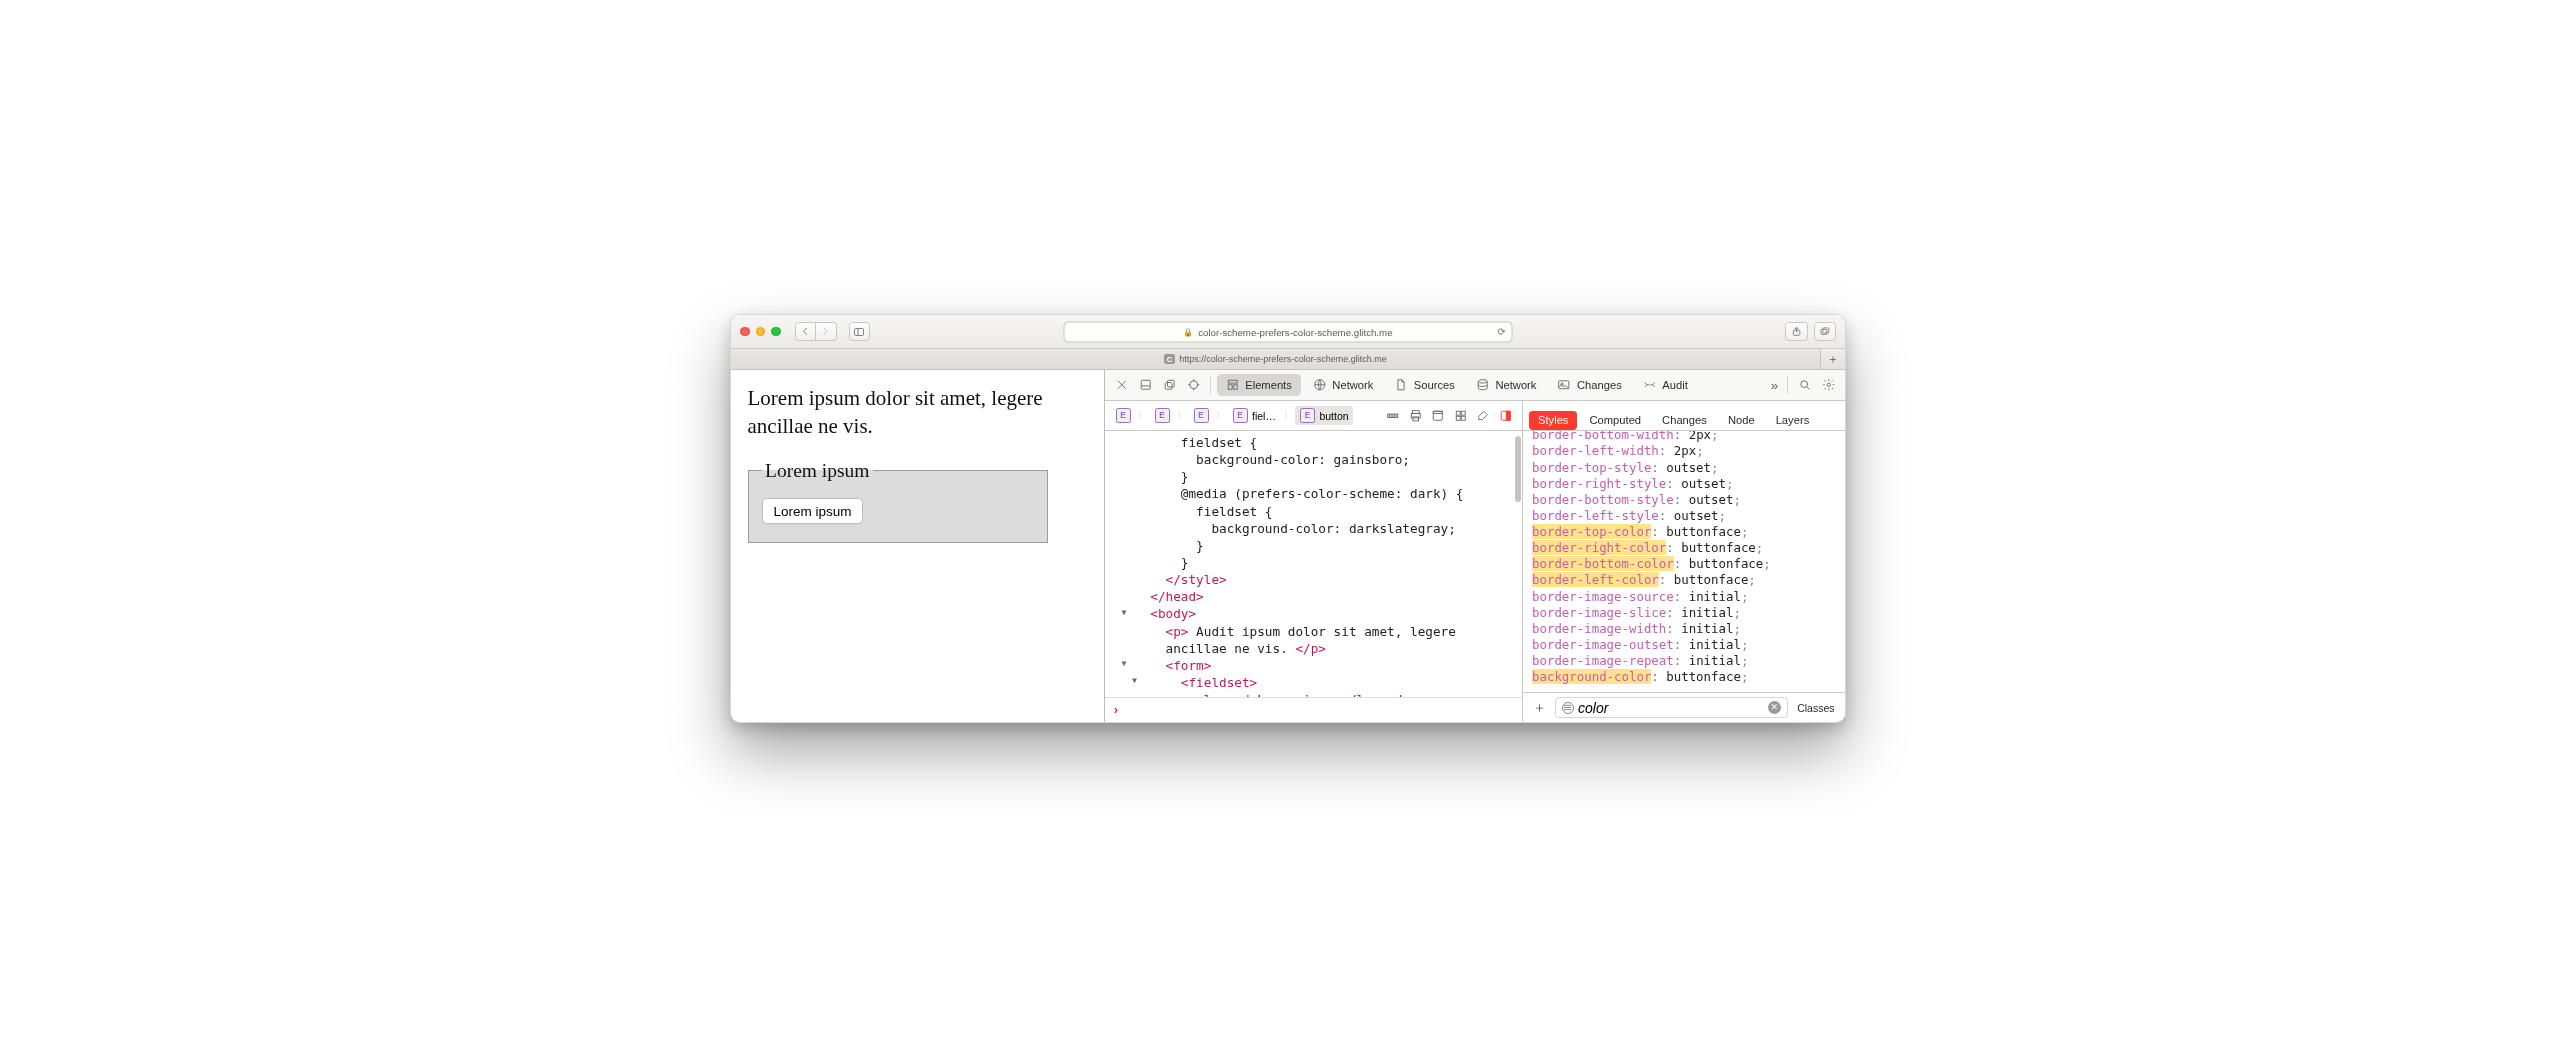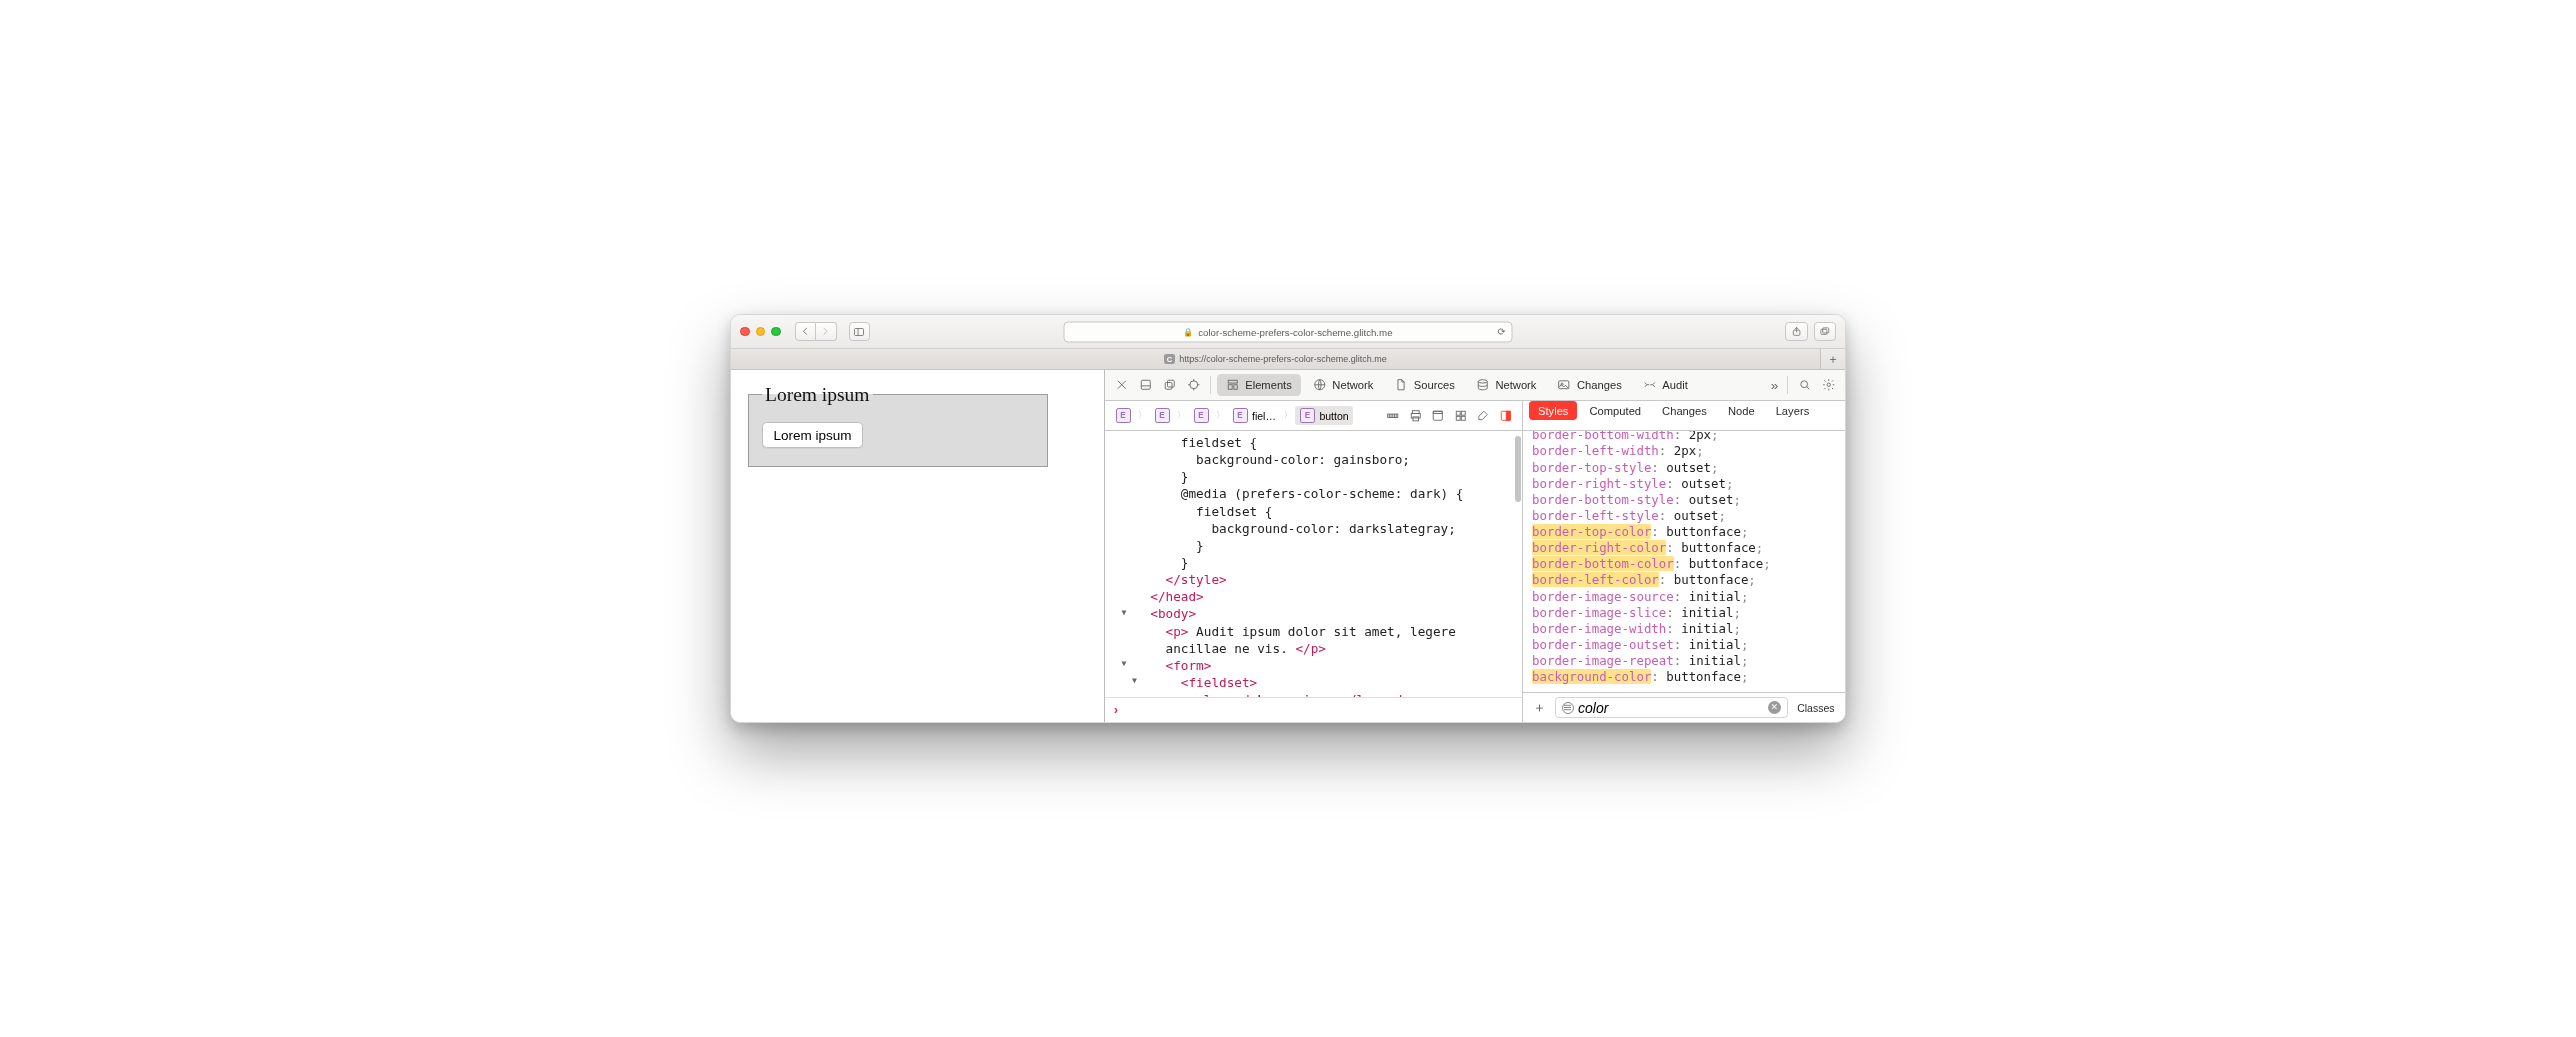--- a/index.html
+++ b/index.html
@@ -186,21 +186,21 @@
   .console-line {
     height:25.5px; border-top:0.7px solid #dedede;
     display:flex; align-items:center; padding:0 9px;
   }
   .console-line .chev { color:#d02828; font-weight:700; font-size:12px;}
 
   
   .st-panel { width: 322px; display:flex; flex-direction:column; min-width:0;}
   .st-tabs {
     height:30px; border-bottom:0.7px solid #c8c8c8;
-    display:flex; align-items:flex-start; padding:0 6px;
+    display:flex; align-items:flex-end; padding:0 6px;
     font-size:11.2px; gap:3px;
     background:#fff;
   }
   .st-tab { padding:3.7px 9px; border-radius:3.7px; color:#2b2b2b;}
   .st-tab.active { background:#ff3b30; color:#fff;}
 
   .st-body { flex:1; overflow:auto; padding:4.5px 0 1.5px;}
   .prop {
     font-family: ui-monospace, SFMono-Regular, Menlo, monospace;
     font-size: 12.4px;
@@ -307,20 +307,21 @@
     <div class="tab">
       <span class="favicon">C</span>
       <span>https://color-scheme-prefers-color-scheme.glitch.me</span>
     </div>
     <div class="newtab">＋</div>
   </div>
 
   <div class="content">
 
     <div class="page">
+      <p>Lorem ipsum dolor sit amet, legere ancillae ne vis.</p>
       <form>
         <fieldset>
           <legend>Lorem ipsum</legend>
           <button type="button">Lorem ipsum</button>
         </fieldset>
       </form>
     </div>
 
     <div class="devtools">
 

